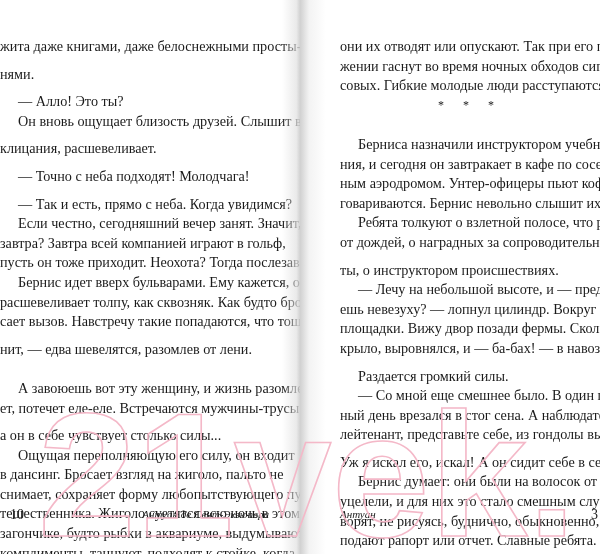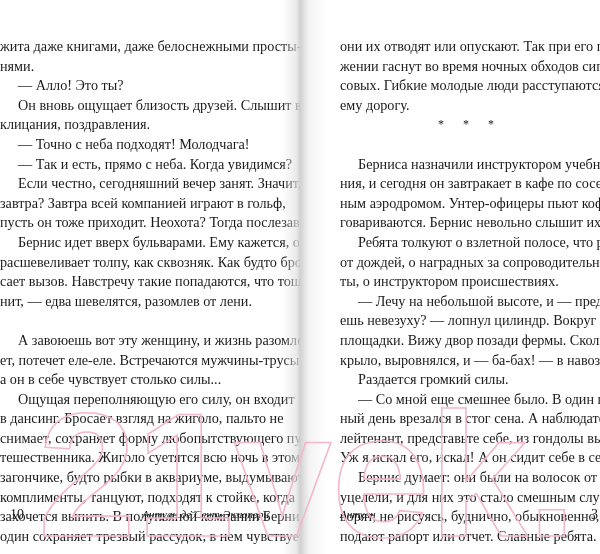--- a/index.html
+++ b/index.html
@@ -18,21 +18,21 @@
     background: linear-gradient(to right, rgba(255,255,255,0) 0%, rgba(225,225,225,0.7) 80%, rgba(205,205,205,0.9) 100%);
   }
   .spine-shadow-right {
     position: absolute; top: 0; left: 300px; width: 26px; height: 554px;
     background: linear-gradient(to right, rgba(200,200,200,0.85) 0%, rgba(235,235,235,0.6) 35%, rgba(255,255,255,0) 100%);
   }
   .col { position: absolute; top: 37px; font-size: 14.2px; line-height: 19.6px; }
   .left .col { left: 0; width: 269px; }
   .right .col { left: 40px; width: 260px; }
   .line { white-space: nowrap; text-align: justify; text-align-last: justify; height: 19.6px; overflow: visible; }
-  .line.last { text-align-last: left; }
+  .line.last { text-align-last: left; margin-top: 8px; }
   .line.indent { padding-left: 18px; }
   .line.blank { height: 19.6px; }
   .line.center { text-align: center; text-align-last: center; letter-spacing: 8px; font-size: 12px; }
   .footer { position: absolute; top: 507px; font-size: 14px; }
   .folio { position: absolute; }
   .running { position: absolute; font-style: italic; font-size: 11px; top: 1px; }
   .left .footer { left: 0; width: 269px; }
   .left .folio { left: 10px; }
   .left .running { right: 0; }
   .right .footer { left: 40px; width: 258px; }
@@ -51,21 +51,21 @@
 </head>
 <body>
 
 <div class="spread">
   <div class="page left">
     <div class="col" id="left-col">
         <div class="line ">жита даже книгами, даже белоснежными просты-</div>
         <div class="line last">нями.</div>
         <div class="line indent last">— Алло! Это ты?</div>
         <div class="line indent">Он вновь ощущает близость друзей. Слышит вос-</div>
-        <div class="line last">клицания, поздравления.</div>
+        <div class="line last">клицания, расшевеливает.</div>
         <div class="line indent last">— Точно с неба подходят! Молодчага!</div>
         <div class="line indent last">— Так и есть, прямо с неба. Когда увидимся?</div>
         <div class="line indent">Если честно, сегодняшний вечер занят. Значит,</div>
         <div class="line ">завтра? Завтра всей компанией играют в гольф,</div>
         <div class="line ">пусть он тоже приходит. Неохота? Тогда послезав-</div>
         <div class="line indent">Бернис идет вверх бульварами. Ему кажется, он</div>
         <div class="line ">расшевеливает толпу, как сквозняк. Как будто бро-</div>
         <div class="line ">сает вызов. Навстречу такие попадаются, что тош-</div>
         <div class="line last">нит, — едва шевелятся, разомлев от лени.</div>
         <div class="line blank"></div>
@@ -86,21 +86,20 @@
       <span class="running">Антуан де Сент-Экзюпери</span>
     </div>
     <div class="spine-shadow-left"></div>
   </div>
 
   <div class="page right">
     <div class="col" id="right-col">
         <div class="line ">они их отводят или опускают. Так при его прибли-</div>
         <div class="line ">жении гаснут во время ночных обходов сигареты ча-</div>
         <div class="line ">совых. Гибкие молодые люди расступаются, давая</div>
-        <div class="line last">ему дорогу.</div>
         <div class="line center">* * *</div>
         <div class="line blank"></div>
         <div class="line indent">Берниса назначили инструктором учебного отделе-</div>
         <div class="line ">ния, и сегодня он завтракает в кафе по соседству с учеб-</div>
         <div class="line ">ным аэродромом. Унтер-офицеры пьют кофе и пере-</div>
         <div class="line ">говариваются. Бернис невольно слышит их разговор.</div>
         <div class="line indent">Ребята толкуют о взлетной полосе, что раскисла</div>
         <div class="line ">от дождей, о наградных за сопроводительные поле-</div>
         <div class="line last">ты, о инструктором происшествиях.</div>
         <div class="line indent">— Лечу на небольшой высоте, и — представля-</div>

